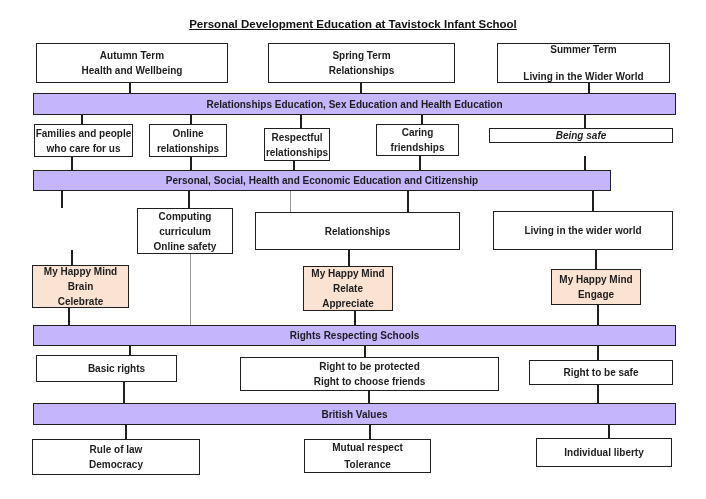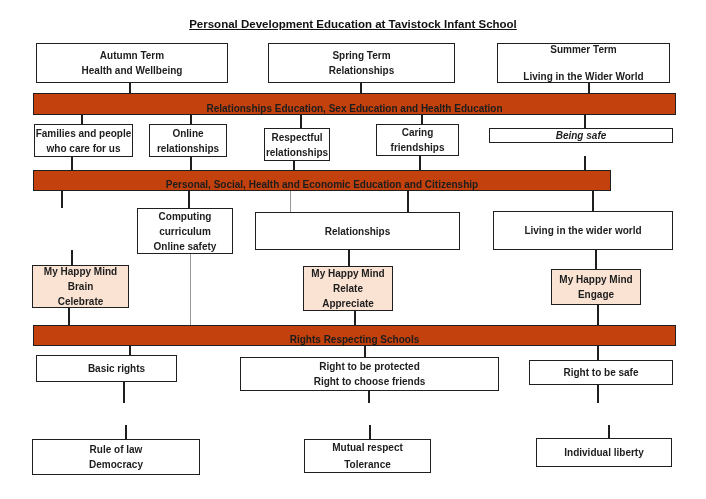--- a/index.html
+++ b/index.html
@@ -8,22 +8,22 @@
 
   .title{position:absolute;left:0;right:0;top:18px;text-align:center;
          font-size:11.5px;font-weight:bold;color:#111;}
   .title span{text-decoration:underline;}
 
   .box{position:absolute;box-sizing:border-box;border:1.5px solid #1f1f1f;background:#ffffff;
        display:flex;flex-direction:column;justify-content:center;align-items:center;
        text-align:center;font-size:10px;font-weight:bold;color:#1d1d1d;line-height:1.5;}
   .box span{display:block;}
 
-  .banner{position:absolute;box-sizing:border-box;border:1.5px solid #1f1f1f;background:#c2410c;
-          display:flex;justify-content:center;align-items:flex-end;text-align:center;
+  .banner{position:absolute;box-sizing:border-box;border:1.5px solid #1f1f1f;background:#c4b5fd;
+          display:flex;justify-content:center;align-items:center;text-align:center;
           font-size:10px;font-weight:bold;color:#1d1d1d;}
 
   .pink{background:#fae3d3;}
 
   .vl{position:absolute;width:1.5px;background:#1f1f1f;}
   .vl.gray{background:#979797;width:1px;}
 
   
   #b-autumn{left:36px;top:43px;width:192px;height:40px;}
   #b-spring{left:268px;top:43px;width:187px;height:40px;}
@@ -140,20 +140,23 @@
     <span>Basic rights</span>
   </div>
   <div class="box" id="b-protected">
     <span>Right to be protected</span>
     <span>Right to choose friends</span>
   </div>
   <div class="box" id="b-rsafe">
     <span>Right to be safe</span>
   </div>
 
+  <div class="banner" id="bn-bv">
+    <span>British Values</span>
+  </div>
 
   <div class="box" id="b-rule">
     <span>Rule of law</span>
     <span>Democracy</span>
   </div>
   <div class="box" id="b-mutual">
     <span>Mutual respect</span>
     <span>Tolerance</span>
   </div>
   <div class="box" id="b-liberty">

